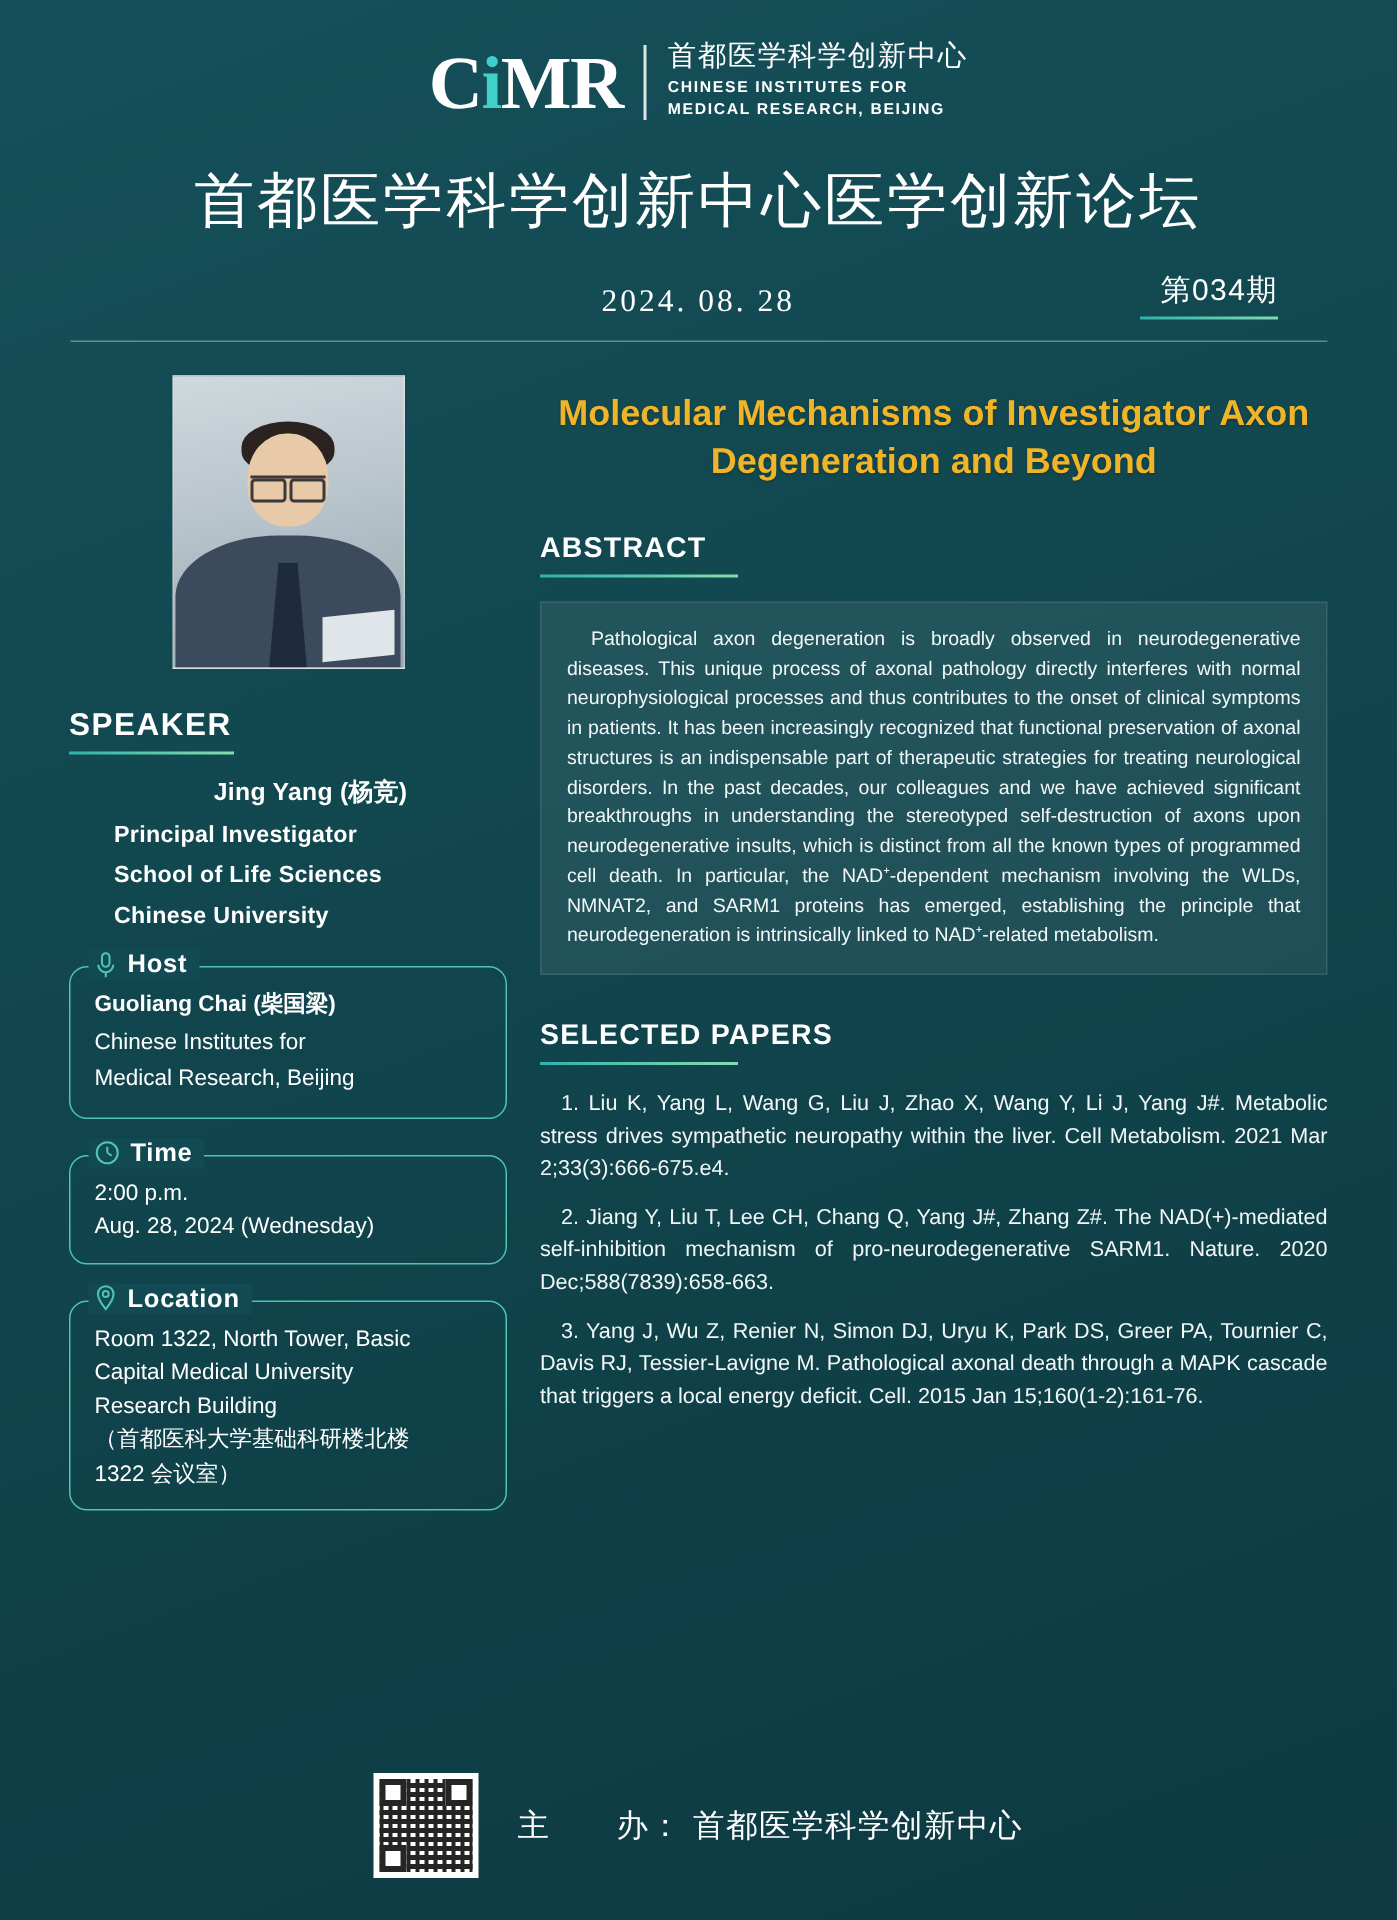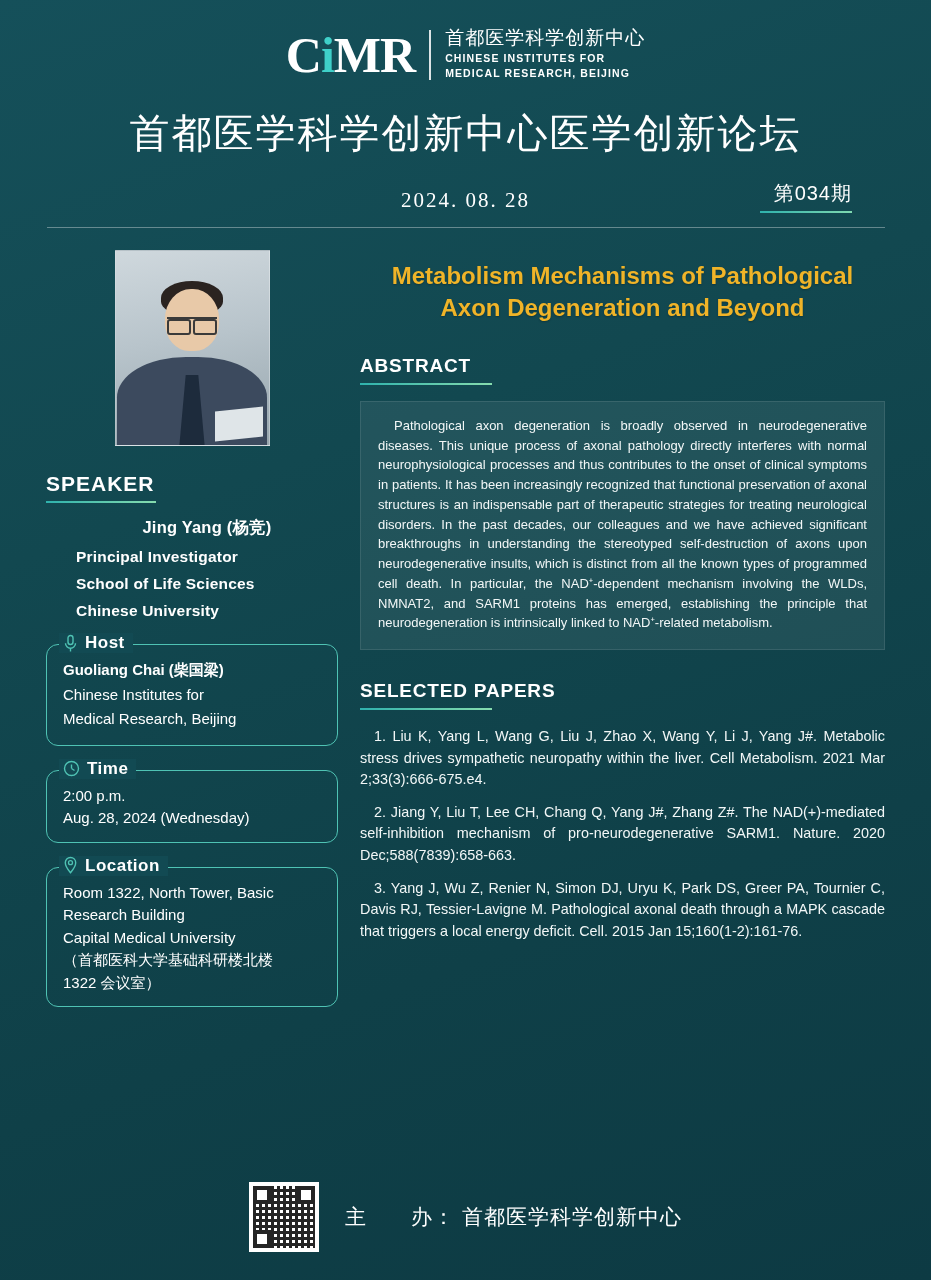--- a/index.html
+++ b/index.html
@@ -396,32 +396,32 @@
           <span>
             <svg width="15" height="19" viewBox="0 0 15 19">
               <path d="M7.5 1.5c-3 0-5.2 2.3-5.2 5.2 0 3.8 5.2 10 5.2 10s5.2-6.2 5.2-10c0-2.9-2.2-5.2-5.2-5.2z" fill="none" stroke="#4fc3b4" stroke-width="1.4"></path>
               <circle cx="7.5" cy="6.7" r="2" fill="none" stroke="#4fc3b4" stroke-width="1.3"></circle>
             </svg>
           </span>
           <span>Location</span>
         </div>
         <div class="lines">
           <div>Room 1322, North Tower, Basic</div>
+          <div>Capital Medical University</div>
           <div>Research Building</div>
-          <div>Capital Medical University</div>
           <div>（首都医科大学基础科研楼北楼</div>
           <div>1322 会议室）</div>
         </div>
       </div>
 
     </div>
 
     <div class="right-col">
 
-      <div class="talk-title">Metabolism Mechanisms of Pathological Axon Degeneration and Beyond</div>
+      <div class="talk-title">Molecular Mechanisms of Investigator Axon Degeneration and Beyond</div>
 
       <div class="rsec">
         <div class="label">ABSTRACT</div>
         <div class="rule"></div>
         <div class="abstract-box">
           <p>Pathological axon degeneration is broadly observed in neurodegenerative diseases. This unique process of axonal pathology directly interferes with normal neurophysiological processes and thus contributes to the onset of clinical symptoms in patients. It has been increasingly recognized that functional preservation of axonal structures is an indispensable part of therapeutic strategies for treating neurological disorders. In the past decades, our colleagues and we have achieved significant breakthroughs in understanding the stereotyped self-destruction of axons upon neurodegenerative insults, which is distinct from all the known types of programmed cell death. In particular, the NAD⁺-dependent mechanism involving the WLDs, NMNAT2, and SARM1 proteins has emerged, establishing the principle that neurodegeneration is intrinsically linked to NAD⁺-related metabolism.</p>
         </div>
       </div>
 
       <div class="rsec">

